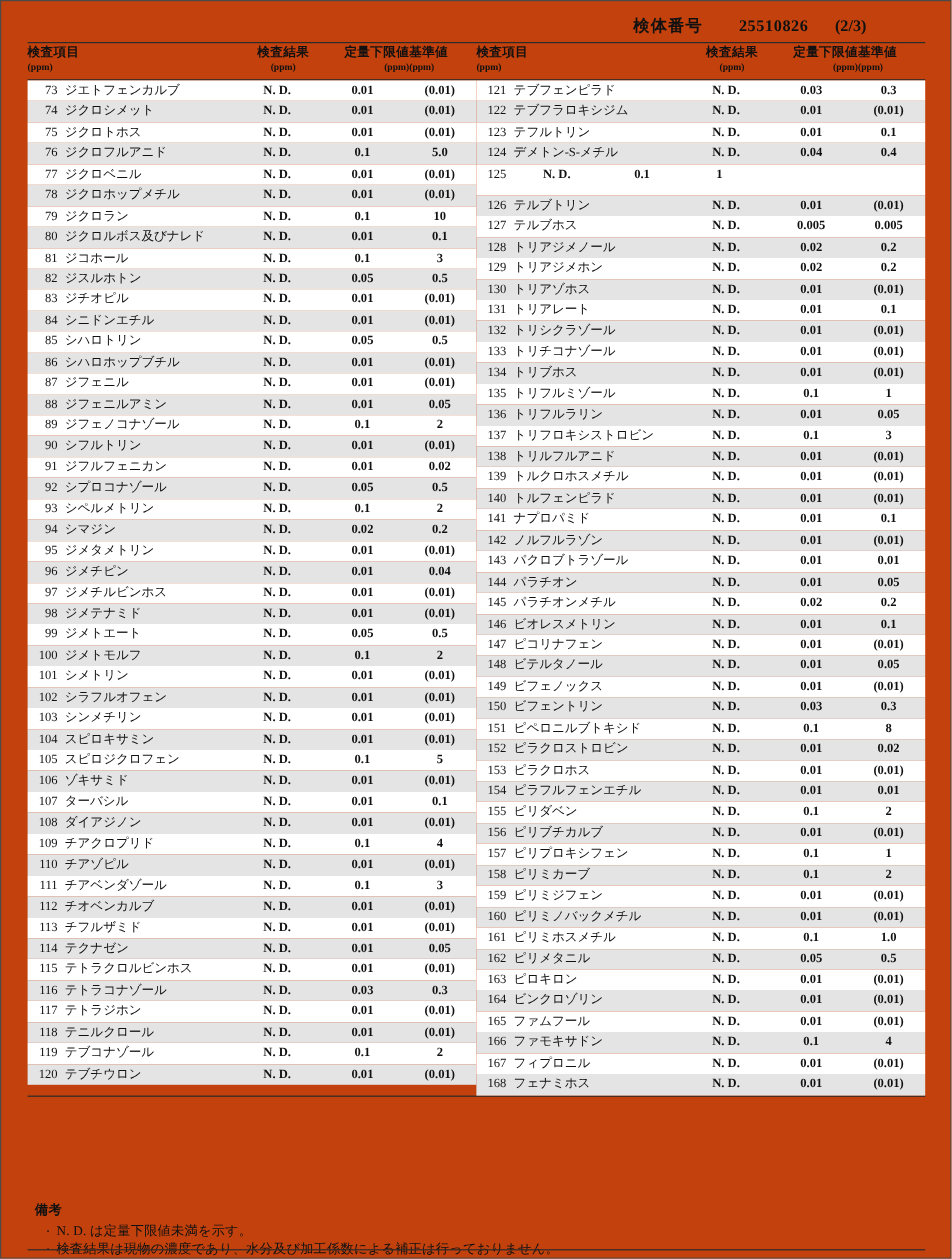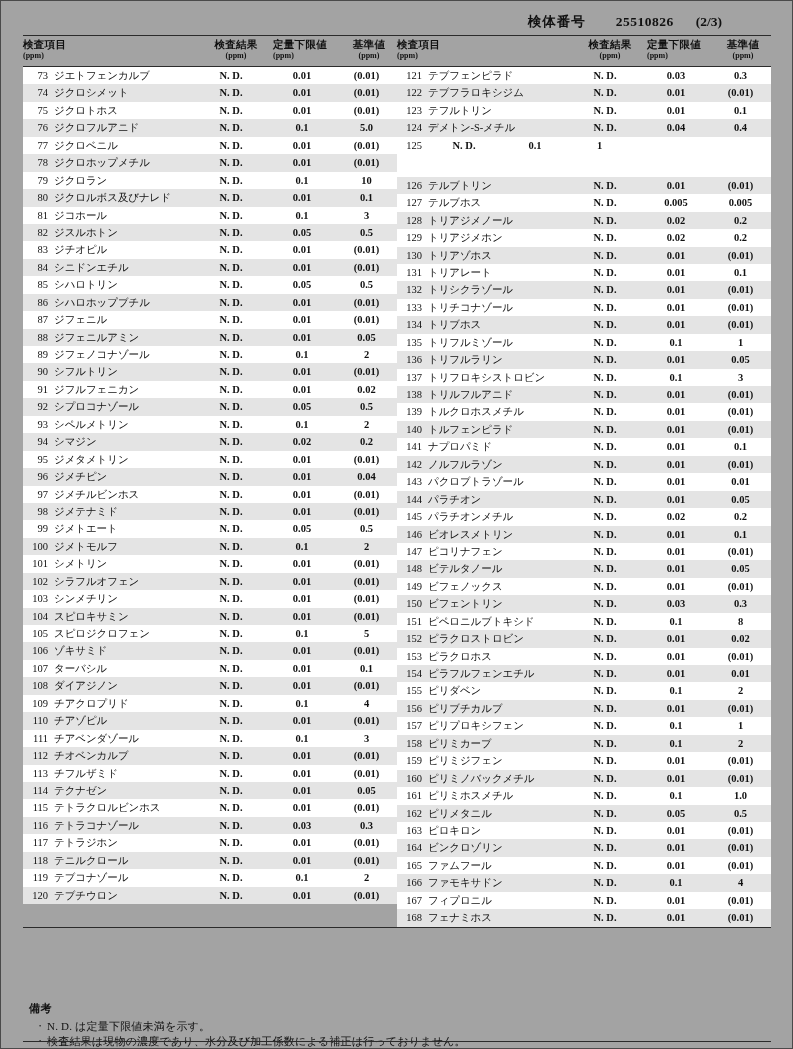--- a/index.html
+++ b/index.html
@@ -10,21 +10,21 @@
   body {
     font-family: "Liberation Serif", "DejaVu Serif", serif;
     color: #111111;
   }
   #page {
     position: relative;
     width: 793px;
     height: 1049px;
     box-sizing: border-box;
     border: 1px solid #4a4a4a;
-    background: #a3a3a3;
+    background: #c2410c;
     overflow: hidden;
   }
 
   
   .doc-header {
     position: absolute;
     top: 8px;
     left: 0;
     width: 793px;
     height: 26px;
@@ -86,22 +86,22 @@
   
   .colhead {
     display: flex;
     align-items: flex-start;
     height: 30px;
     padding-top: 2px;
     box-sizing: border-box;
   }
   .colhead .h-item   { width: 176px; text-align: left; }
   .colhead .h-result { width: 74px;  text-align: center; }
-  .colhead .h-lod    { width: 68px;  text-align: left; }
-  .colhead .h-std    { width: 56px;  text-align: center; }
+  .colhead .h-lod    { width: 68px;  text-align: right; }
+  .colhead .h-std    { width: 56px;  text-align: left; }
   .colhead .h-main {
     display: block;
     font-size: 10.5px;
     font-weight: bold;
     line-height: 13px;
     letter-spacing: 0.3px;
   }
   .colhead .h-sub {
     display: block;
     font-size: 8px;
@@ -112,21 +112,21 @@
   
   .rows { width: 100%; }
   .row {
     display: flex;
     align-items: flex-start;
     height: 17.45px;
     box-sizing: border-box;
     background: #ffffff;
   }
   .row.alt { background: #e4e4e4; }
-  .row.tall { height: 40px; }
+  .row.tall { height: 26px; }
 
   .c-no {
     width: 30px;
     flex: 0 0 30px;
     text-align: right;
     font-size: 10.5px;
     line-height: 17px;
     padding-right: 5px;
     box-sizing: border-box;
   }

